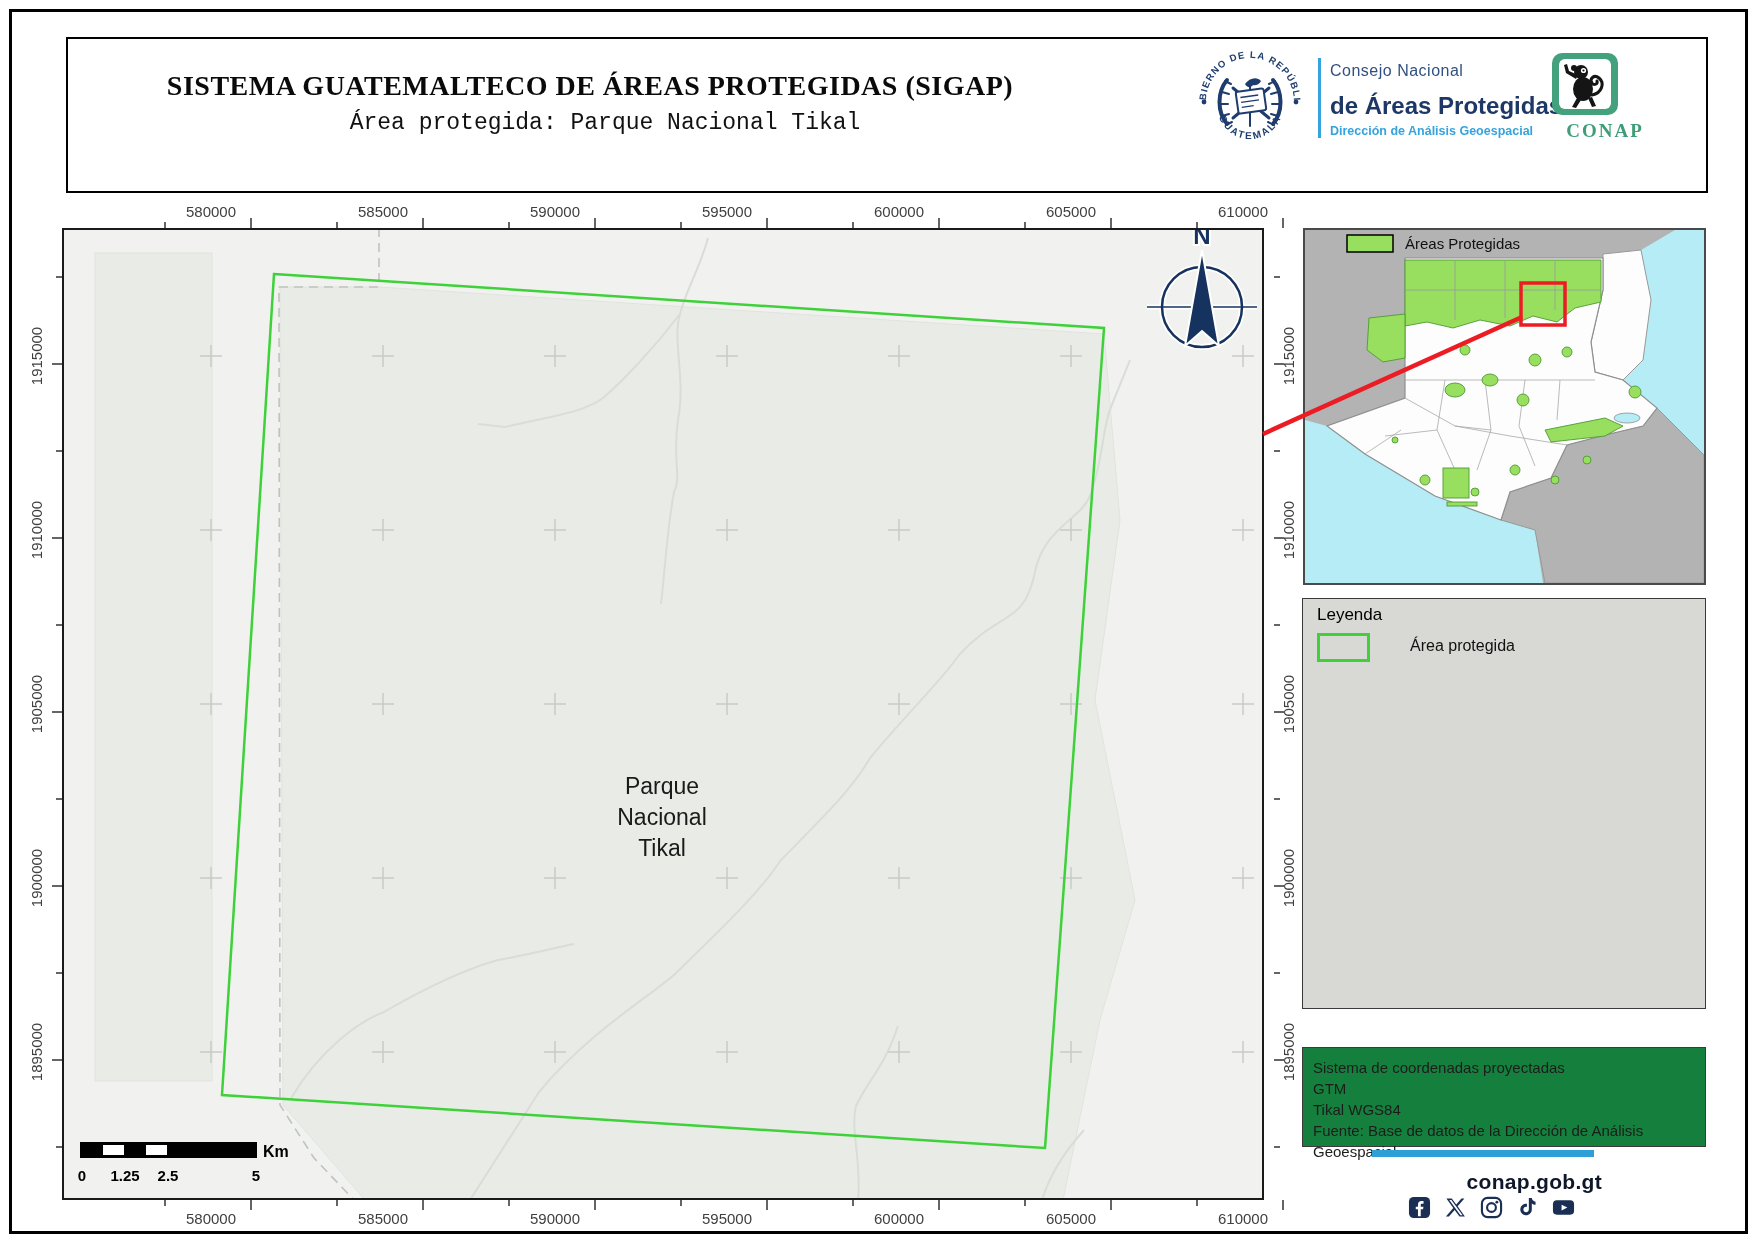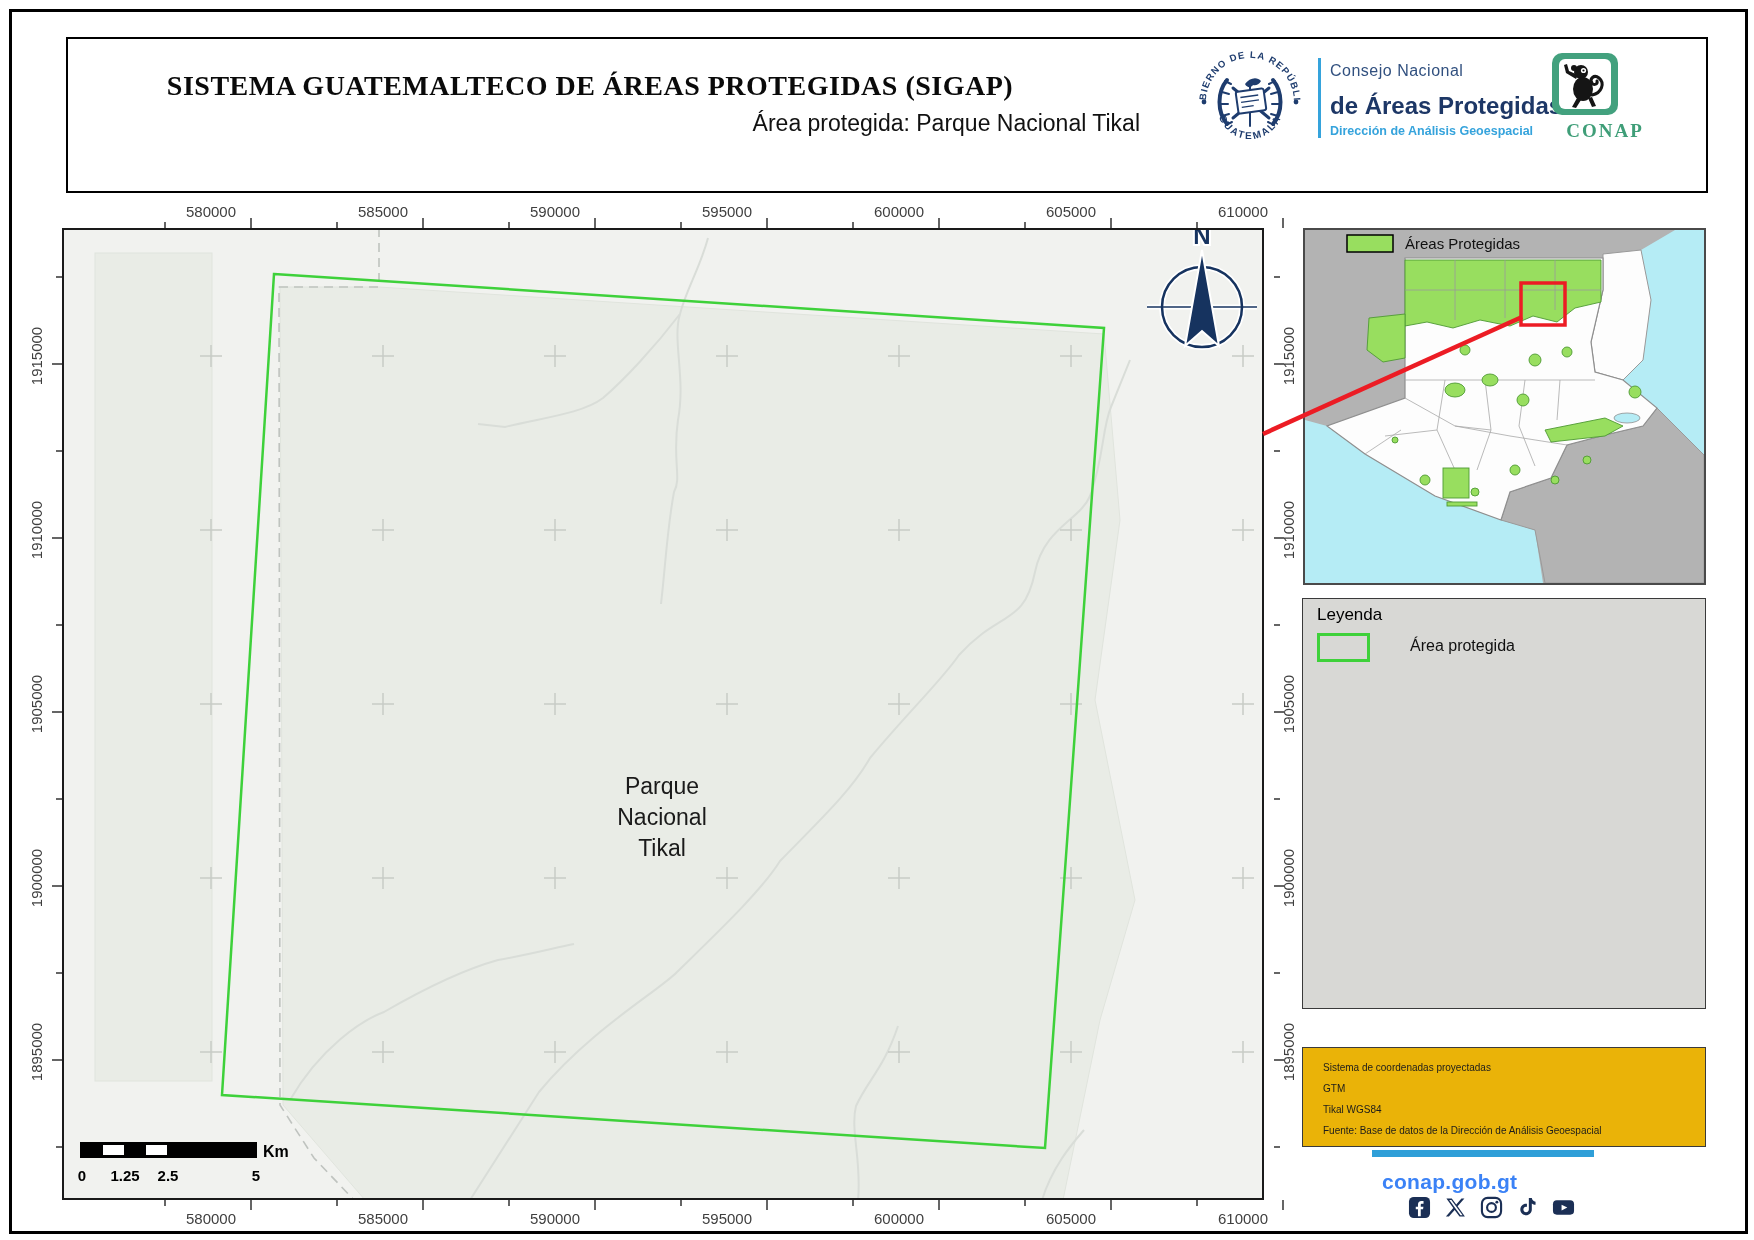--- a/index.html
+++ b/index.html
@@ -3,41 +3,41 @@
 <meta charset="utf-8">
 <style>
   html,body{margin:0;padding:0;background:#ffffff;width:1754px;height:1240px;
     font-family:"Liberation Sans",sans-serif;position:relative;overflow:hidden;}
   .abs{position:absolute;}
   #page-border{left:9px;top:9px;width:1733px;height:1219px;border:3px solid #000;}
   
   #header-box{left:66px;top:37px;width:1638px;height:152px;border:2px solid #000;background:#fff;}
   #map-title{left:70px;top:70px;width:1040px;text-align:center;
     font-family:"Liberation Serif",serif;font-weight:bold;font-size:28px;color:#0a0a0a;letter-spacing:.5px;}
-  #map-subtitle{left:70px;top:110px;width:1070px;text-align:right;font-size:23px;color:#111;}
+  #map-subtitle{left:70px;top:110px;width:1070px;text-align:center;font-size:23px;color:#111;font-family:Liberation Mono, monospace;}
   #org-divider{left:1318px;top:58px;width:3px;height:80px;background:#35a3dc;}
   #org-line1{left:1330px;top:62px;font-size:16px;color:#31507f;letter-spacing:.5px;}
   #org-line2{left:1330px;top:92px;font-size:24px;font-weight:bold;color:#1d3766;}
   #org-line3{left:1330px;top:124px;font-size:12.5px;font-weight:bold;color:#35a3dc;text-align:center;}
   #conap-text{left:1543px;top:120px;width:84px;text-align:center;font-family:"Liberation Serif",serif;
     font-weight:bold;font-size:19px;letter-spacing:2px;color:#3f9e78;margin-left:20px;}
   
   #main-map-frame{left:62px;top:228px;width:1202px;height:972px;}
   .ticklabel{position:absolute;width:80px;height:16px;text-align:center;font-size:15px;color:#3f3f3f;}
   .ticklabel.rot{transform:rotate(-90deg);}
   
   #inset-frame{left:1303px;top:228px;width:403px;height:357px;border:2px solid #4a4a4a;box-sizing:border-box;}
   #legend-box{left:1302px;top:598px;width:404px;height:411px;background:#d8d8d5;border:1px solid #3a3a3a;box-sizing:border-box;}
   #legend-title{left:14px;top:6px;font-size:17px;color:#000000;position:absolute;}
   #legend-swatch{left:14px;top:34px;width:47px;height:23px;border:3px solid #3ed13a;position:absolute;}
   #legend-item-label{left:76px;top:38px;font-size:16px;color:#111;position:absolute;margin-left:31px;}
-  #info-box{left:1302px;top:1047px;width:404px;height:100px;background:#eab308;border:1px solid #3a3a3a;
-    box-sizing:border-box;padding:9px 0 0 20px;font-size:10px;line-height:21px;color:#1c1c1c;}
+  #info-box{left:1302px;top:1047px;width:404px;height:100px;background:#15803d;border:1px solid #3a3a3a;
+    box-sizing:border-box;padding:9px 0 0 10px;font-size:15px;line-height:21px;color:#1c1c1c;}
   #footer-bar{left:1372px;top:1150px;width:222px;height:7px;background:#2f9fd8;}
-  #footer-site{left:1382px;top:1170px;width:220px;text-align:left;font-size:21px;font-weight:bold;color:#3b82f6;letter-spacing:.3px;}
+  #footer-site{left:1382px;top:1170px;width:220px;text-align:right;font-size:21px;font-weight:bold;color:#0f172a;letter-spacing:.3px;}
   #footer-icons{left:1408px;top:1196px;width:180px;display:flex;gap:13px;}
   #footer-icons svg{display:block;}
 </style>
 </head>
 <body>
 
 <div id="page-border" class="abs"></div>
 
 <div id="header-box" class="abs"></div>
 <div id="map-title" class="abs">SISTEMA GUATEMALTECO DE ÁREAS PROTEGIDAS  (SIGAP)</div>

